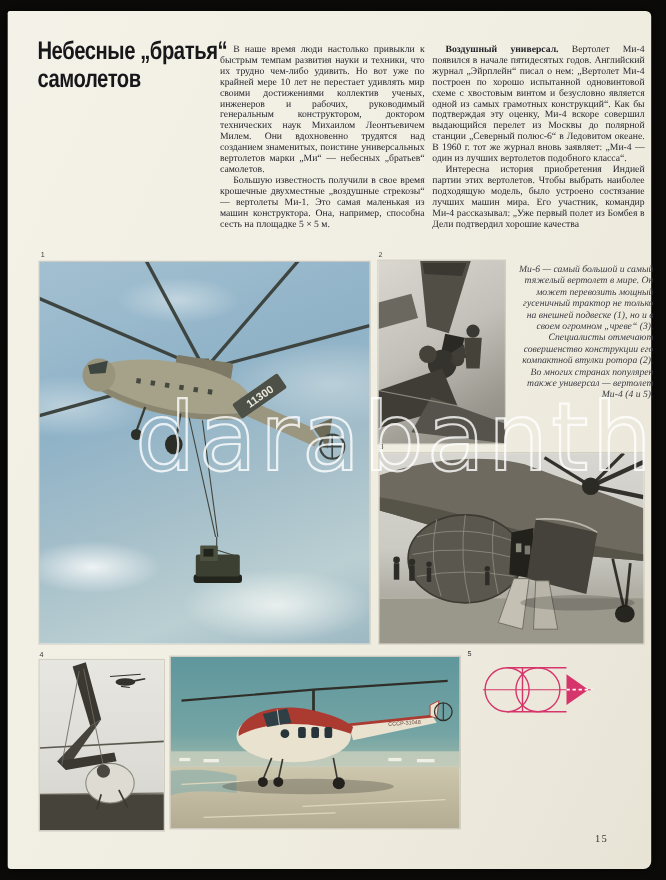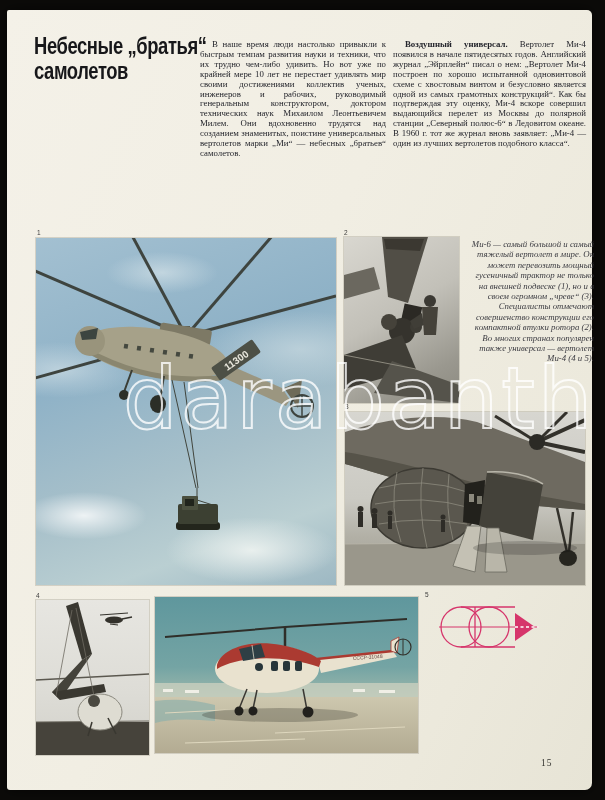--- a/index.html
+++ b/index.html
@@ -36,24 +36,26 @@
 <div class="canvas">
   <div class="page">
 
     <div class="abs title" style="left:27px;top:24px;">
       <div>Небесные „братья“</div>
       <div>самолетов</div>
     </div>
 
     <div class="abs col" style="left:193px;top:20px;width:186px;">
       <p>В наше время люди настолько привыкли к быстрым темпам развития науки и техники, что их трудно чем-либо удивить. Но вот уже по крайней мере 10 лет не перестает удивлять мир своими достижениями коллектив ученых, инженеров и рабочих, руководимый генеральным конструктором, доктором технических наук Михаилом Леонтьевичем Милем. Они вдохновенно трудятся над созданием знаменитых, поистине универсальных вертолетов марки „Ми“ — небесных „братьев“ самолетов.</p>
+      <p>Большую известность получили в свое время крошечные двухместные „воздушные стрекозы“ — вертолеты Ми-1. Это самая маленькая из машин конструктора. Она, например, способна сесть на площадке 5 × 5 м.</p>
     </div>
 
     <div class="abs col" style="left:386px;top:20px;width:193px;">
       <p><b>Воздушный универсал.</b><span> Вертолет Ми-4 появился в начале пятидесятых годов. Английский журнал „Эйрплейн“ писал о нем: „Вертолет Ми-4 построен по хорошо испытанной одновинтовой схеме с хвостовым винтом и безусловно является одной из самых грамотных конструкций“. Как бы подтверждая эту оценку, Ми-4 вскоре совершил выдающийся перелет из Москвы до полярной станции „Северный полюс-6“ в Ледовитом океане. В 1960 г. тот же журнал вновь заявляет: „Ми-4 — один из лучших вертолетов подобного класса“.</span></p>
+      <p>Интересна история приобретения Индией партии этих вертолетов. Чтобы выбрать наиболее подходящую модель, было устроено состязание лучших машин мира. Его участник, командир Ми-4 рассказывал: „Уже первый полет из Бомбея в Дели подтвердил хорошие качества</p>
     </div>
 
     <div class="abs plabel" style="left:30px;top:219px;">1</div>
     <div class="abs plabel" style="left:337px;top:219px;">2</div>
     <div class="abs plabel" style="left:338px;top:393px;">3</div>
     <div class="abs plabel" style="left:29px;top:582px;">4</div>
     <div class="abs plabel" style="left:418px;top:581px;">5</div>
 
     <div class="photo photo1bg" style="left:29px;top:228px;width:300px;height:347px;">
       <svg width="300" height="347" viewBox="0 0 300 347">

